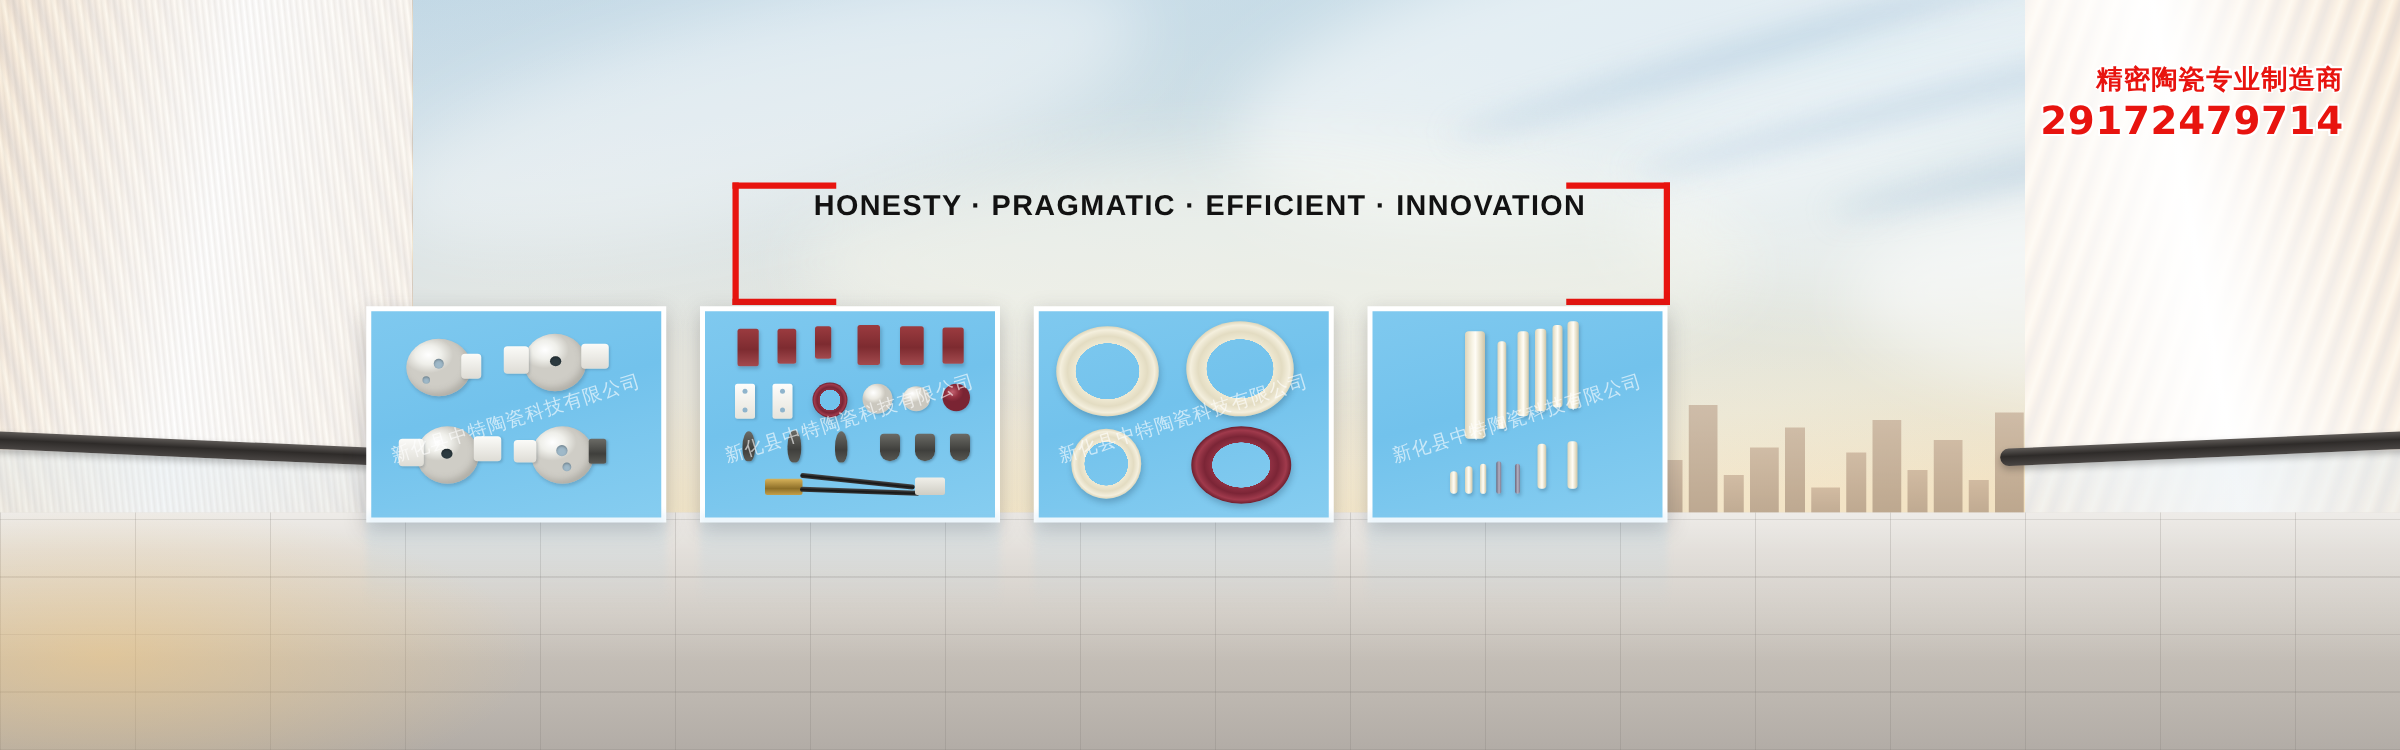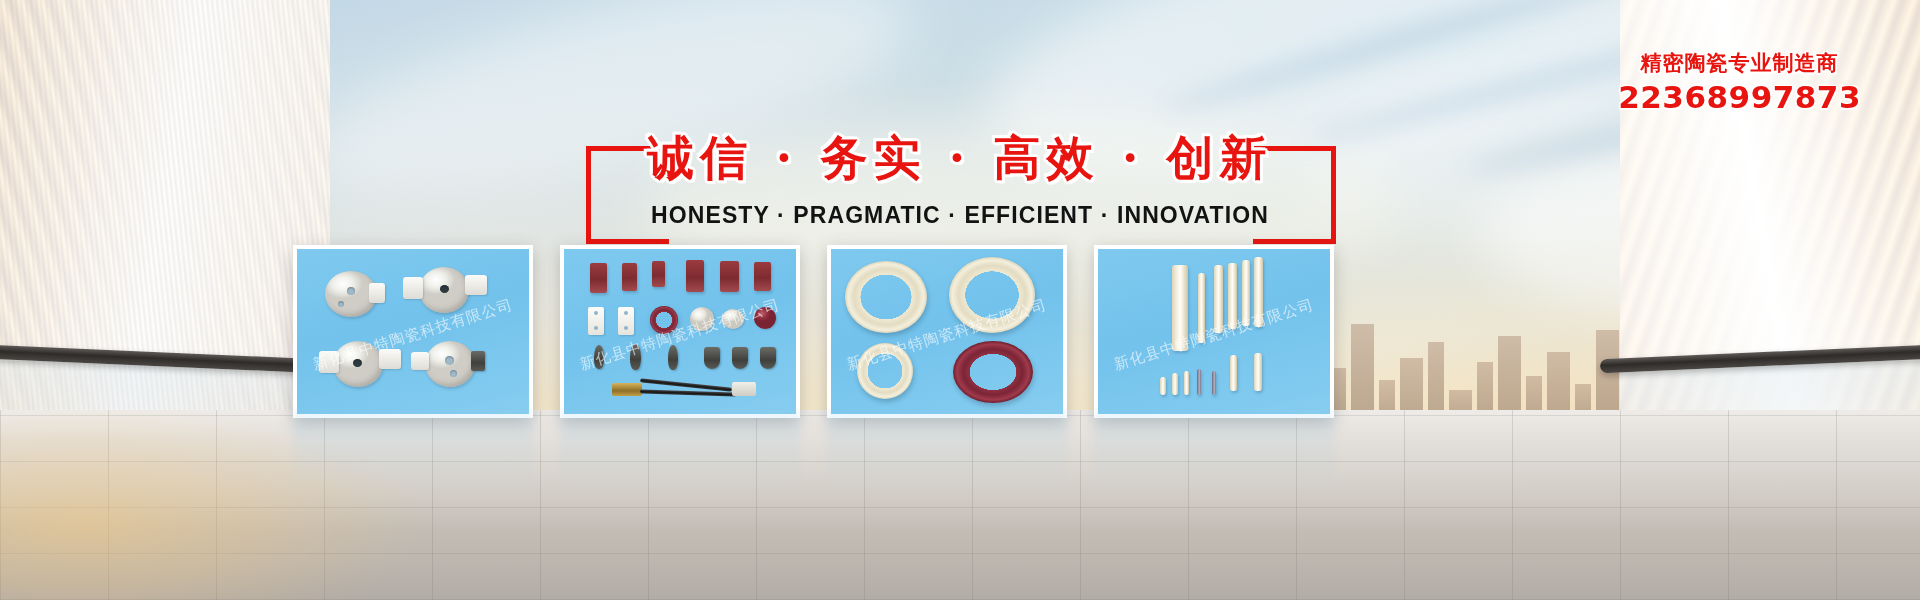--- a/index.html
+++ b/index.html
@@ -119,21 +119,21 @@
       3px 3px 0 #fff,-3px -3px 0 #fff,0 3px 0 #fff,3px 0 0 #fff,-3px 0 0 #fff,0 -3px 0 #fff;
   }
   .slogan-en{
     position:relative;margin:0;padding-top:21px;
     font-family:"Liberation Sans","DejaVu Sans",sans-serif;
     font-size:23px;font-weight:700;color:#121212;
     letter-spacing:1.1px;white-space:nowrap;
   }
 
   
-  .contact{position:absolute;right:59px;top:52px;text-align:center;}
+  .contact{position:absolute;right:45px;top:52px;text-align:right;}
   .contact p{margin:0;color:#e8140f;font-weight:700;
     font-family:"DejaVu Sans","Liberation Sans",sans-serif;
     text-shadow:1.5px 0 0 #fff,-1.5px 0 0 #fff,0 1.5px 0 #fff,0 -1.5px 0 #fff,
                 1.5px 1.5px 0 #fff,-1.5px 1.5px 0 #fff,1.5px -1.5px 0 #fff,-1.5px -1.5px 0 #fff;}
   .contact .slogan2{font-size:21px;letter-spacing:1px;line-height:1.1;}
   .contact .hotline{font-size:21px;letter-spacing:1px;margin-top:22px;line-height:1.1;}
   .contact .phone{font-size:31px;letter-spacing:.5px;margin-top:6px;line-height:1.05;}
 
   
   .cards{position:absolute;left:293px;top:245px;display:flex;gap:27px;}
@@ -245,27 +245,26 @@
 
   <div class="floor">
     <div class="sheen"></div>
     <div class="tiles"></div>
     <div class="warm"></div>
   </div>
 
   <div class="headline">
     <span class="bracket left"></span>
     <span class="bracket right"></span>
-    <p class="slogan-cn">诚信 · 务实 · 高效 · 创新</p>
     <p class="slogan-en">HONESTY · PRAGMATIC · EFFICIENT · INNOVATION</p>
   </div>
 
   <div class="contact">
     <p class="slogan2">精密陶瓷专业制造商</p>
-    <p class="phone">22368997873</p>
+    <p class="phone">29172479714</p>
   </div>
 
   <div class="cards">
 
     <div class="card">
       <div class="photo">
         <div class="pc holder" style="left:28px;top:22px;width:52px;height:46px;">
           <span class="hole" style="left:22px;top:16px;width:8px;height:8px;"></span>
           <span class="hole" style="left:13px;top:30px;width:6px;height:6px;"></span>
         </div>

